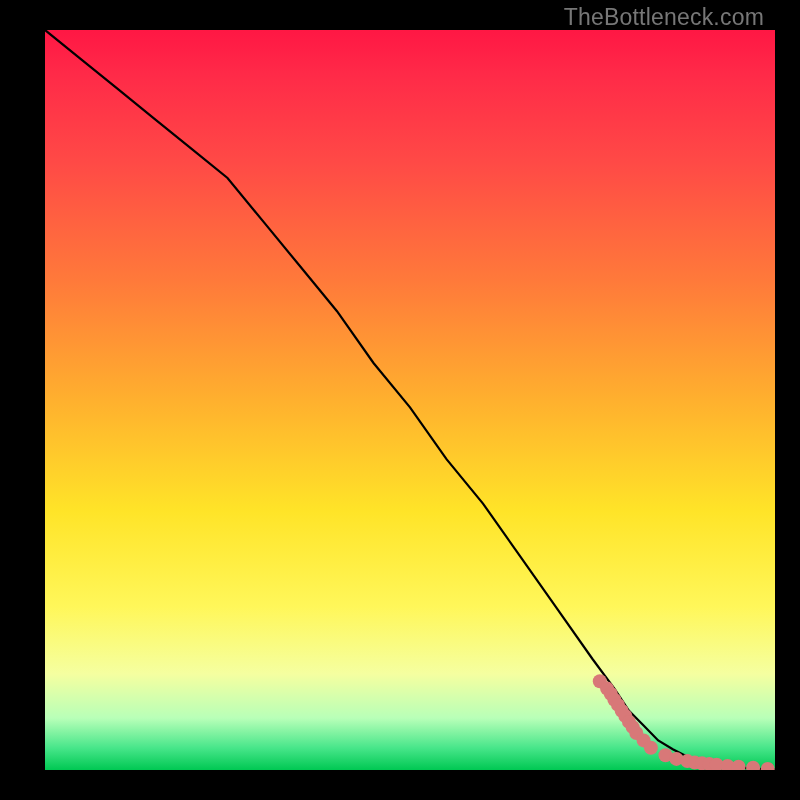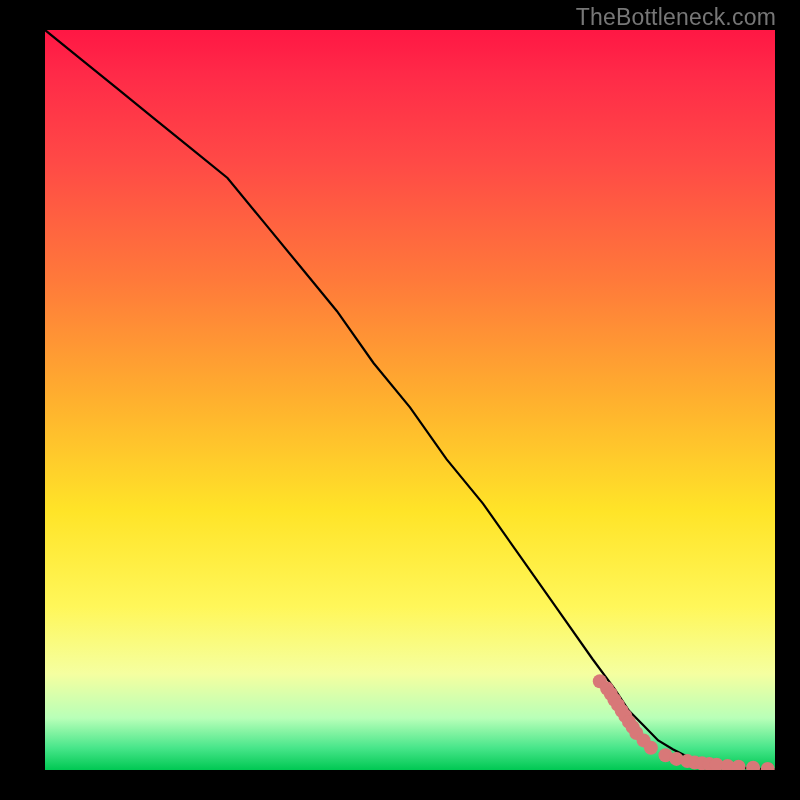--- a/index.html
+++ b/index.html
@@ -13,21 +13,21 @@
   }
   .frame {
     position: relative;
     width: 800px;
     height: 800px;
     background: #000;
   }
   .watermark {
     position: absolute;
     top: 4px;
-    right: 24px;
+    right: 36px;
     color: #777;
     font-size: 23px;
     font-weight: 500;
     letter-spacing: 0.2px;
   }
   .plot {
     position: absolute;
     left: 45px;
     top: 30px;
     width: 730px;

